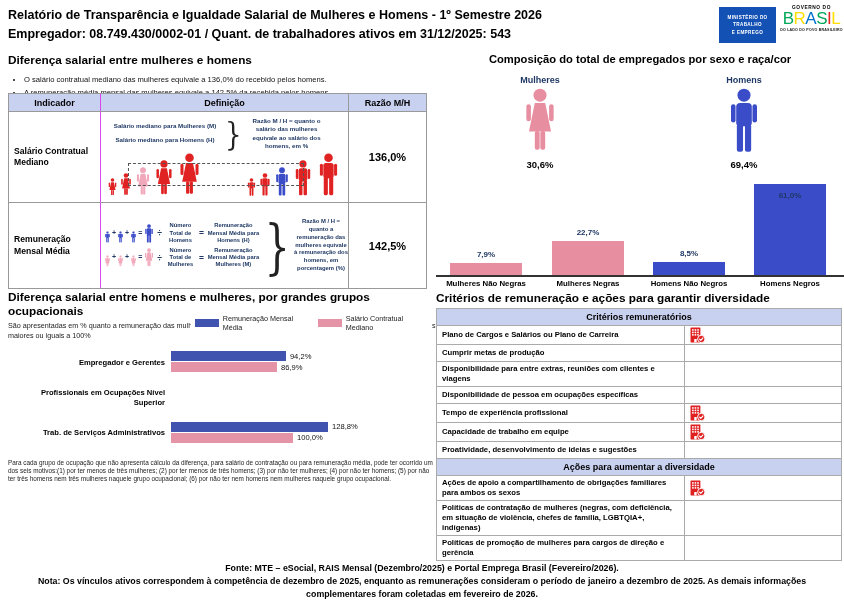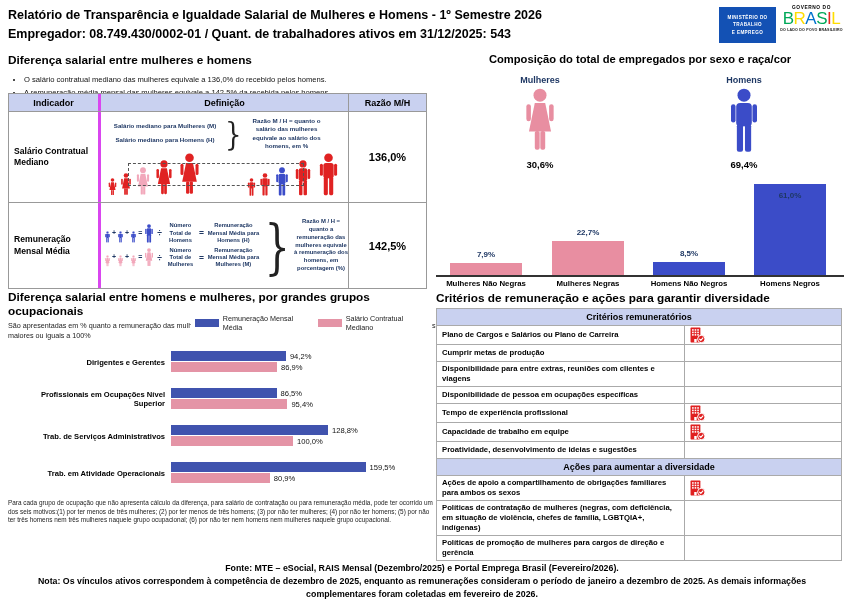--- a/index.html
+++ b/index.html
@@ -17,21 +17,21 @@
   .gov-name{font-size:17px;font-weight:normal;line-height:1.05;letter-spacing:-.5px;}
   .gov-bottom{font-size:3.6px;font-weight:bold;letter-spacing:.2px;color:#222;}
 
   
   .sec-title{font-weight:bold;font-size:11.8px;color:#000;}
 
   
   #sec-diff{left:8px;top:53px;width:420px;}
   #diff-bullets{margin:6px 0 0 16px;font-size:7.6px;line-height:1.75;color:#111;}
   #ind-table{left:8px;top:93px;width:419px;border:1px solid #999;font-size:8px;}
-  .it-c1{width:92px;border-right:3px solid #d946ef;}
+  .it-c1{width:92px;border-right:1px solid #d946ef;}
   .it-c2{width:248px;border-right:1px solid #999;position:relative;}
   .it-c3{flex:1;}
   .it-header{display:flex;background:#c9d1f0;height:17px;font-weight:bold;font-size:9px;}
   .it-header>div{display:flex;align-items:center;justify-content:center;}
   .it-row{display:flex;border-top:1px solid #999;}
   .row1{height:91px;}
   .row2{height:86px;}
   .ind-name{display:flex;align-items:center;padding:4px 5px;font-weight:bold;font-size:8.6px;line-height:1.3;}
   .ratio{display:flex;align-items:center;justify-content:center;font-weight:bold;font-size:11px;}
   .r1-top{display:flex;padding:5px 0 0 6px;}
@@ -285,71 +285,48 @@
   <div class="sec-title">Diferença salarial entre homens e mulheres, por grandes grupos ocupacionais</div>
   <div id="occ-sub">São apresentadas em % quanto a remuneração das mulheres vale em relação à dos homens. As situações positivas mostram valores maiores ou iguais a 100%</div>
   <div id="occ-legend">
     <span class="sw" style="background: rgb(64, 83, 174);"></span>
     <span>Remuneração Mensal Média</span>
     <span class="sw" style="background: rgb(228, 148, 166);"></span>
     <span>Salário Contratual Mediano</span>
   </div>
   <div id="occ-chart">
       <div class="occ-row">
-    <div class="occ-label">Dirigentes e Gerentes</div>
+    <div class="occ-label">Empregador e Gerentes</div>
     <div class="occ-bars">
       <div class="bar-line">
             <div class="bar" style="width:114.9px;background:#4053ae"></div>
             <span class="bar-val">94,2%</span>
           </div>
       <div class="bar-line">
             <div class="bar" style="width:106.0px;background:#e494a6"></div>
             <span class="bar-val">86,9%</span>
           </div>
     </div>
       </div>
       <div class="occ-row">
     <div class="occ-label">Profissionais em Ocupações Nível Superior</div>
-    <div class="occ-bars">
-      <div class="bar-line">
-            <div class="bar" style="width:105.5px;background:#4053ae"></div>
-            <span class="bar-val">86,5%</span>
-          </div>
-      <div class="bar-line">
-            <div class="bar" style="width:116.4px;background:#e494a6"></div>
-            <span class="bar-val">95,4%</span>
-          </div>
-    </div>
       </div>
       <div class="occ-row">
     <div class="occ-label">Trab. de Serviços Administrativos</div>
     <div class="occ-bars">
       <div class="bar-line">
             <div class="bar" style="width:157.1px;background:#4053ae"></div>
             <span class="bar-val">128,8%</span>
           </div>
       <div class="bar-line">
             <div class="bar" style="width:122.0px;background:#e494a6"></div>
             <span class="bar-val">100,0%</span>
           </div>
     </div>
       </div>
-      <div class="occ-row">
-    <div class="occ-label">Trab. em Atividade Operacionais</div>
-    <div class="occ-bars">
-      <div class="bar-line">
-            <div class="bar" style="width:194.6px;background:#4053ae"></div>
-            <span class="bar-val">159,5%</span>
-          </div>
-      <div class="bar-line">
-            <div class="bar" style="width:98.7px;background:#e494a6"></div>
-            <span class="bar-val">80,9%</span>
-          </div>
-    </div>
-      </div>
     </div>
   <div id="occ-foot">Para cada grupo de ocupação que não apresenta cálculo da diferença, para salário de contratação ou para remuneração média, pode ter ocorrido um dos seis motivos:(1) por ter menos de três mulheres; (2) por ter menos de três homens; (3) por não ter mulheres; (4) por não ter homens; (5) por não ter três homens nem três mulheres naquele grupo ocupacional; (6) por não ter nem homens nem mulheres naquele grupo ocupacional.</div>
 </div>
 
 <div class="abs" id="sec-comp">
   <div class="sec-title comp-title">Composição do total de empregados por sexo e raça/cor</div>
 
   <div class="comp-person" style="left:62px;top:22px">
     <div class="comp-lab">Mulheres</div>
     <svg width="40" height="65" viewBox="0 0 60 100" style="color:#e88ea1">

